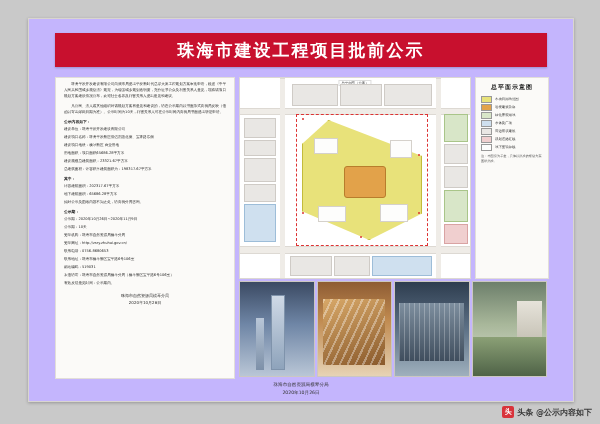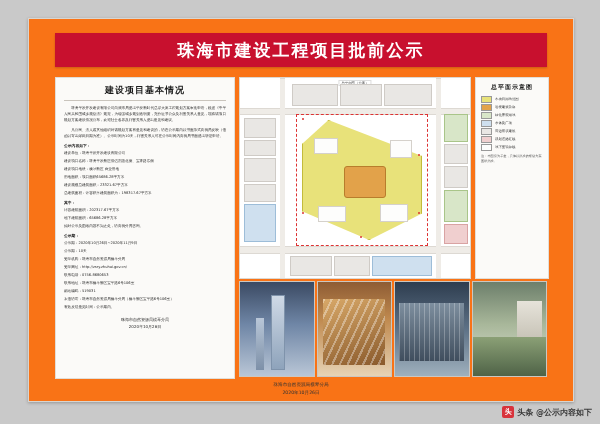--- a/index.html
+++ b/index.html
@@ -6,21 +6,21 @@
   body{
     width:600px;height:424px;
     background:#c9c9c9;
     font-family:"DejaVu Sans","Liberation Sans",sans-serif;
     overflow:hidden;
     position:relative;
   }
   
   .poster{
     position:absolute;left:28px;top:18px;width:544px;height:382px;
-    background:#f97316;
+    background:#c4b5fd;
     border:1px solid #d9d5cf;
     box-shadow:0 1px 3px rgba(0,0,0,.25);
     overflow:hidden;
   }
   
   .banner{
     position:absolute;left:26px;top:14px;width:492px;height:34px;
     background:#c8102e;
     display:flex;align-items:center;justify-content:center;
     box-shadow:0 1px 2px rgba(0,0,0,.2);
@@ -143,21 +143,20 @@
 </head>
 <body>
 
 <div class="poster">
 
   <div class="banner">
     <div class="banner-title">珠海市建设工程项目批前公示</div>
   </div>
 
   <div class="left-panel">
-    <div class="panel-head">建设项目基本情况</div>
 
     <div class="para ind">珠海华发开发建设有限公司向我市局提出华发新时代总部大厦工程规划方案审批申请，根据《中华人民共和国城乡规划法》规定，为增强城乡规划透明度，充分征求公众及利害关系人意见，现将该项目规划方案建设情况公布，欢迎社会各界及利害关系人提出意见和建议。</div>
     <div class="para ind">凡公民、法人或其他组织对该规划方案有意见和建议的，请在公示期内以书面形式向我局反映（信函以寄出邮戳日期为准）。公示时间为10天，利害关系人可在公示时间内向我局书面提出听证申请。</div>
 
     <div class="sec-title">公示内容如下：</div>
     <div class="kv"><span>建设单位：</span><span>珠海华发开发建设有限公司</span></div>
     <div class="kv"><span>建设项目名称：</span><span>珠海华发新区情侣南路北侧、宝珠路东侧</span></div>
     <div class="kv"><span>建设项目地块：</span><span>横琴新区 商业用地</span></div>
     <div class="kv"><span>用地面积：</span><span>项目面积65686.28平方米</span></div>
     <div class="kv"><span>建设规模总建筑面积：</span><span>23321.67平方米</span></div>

